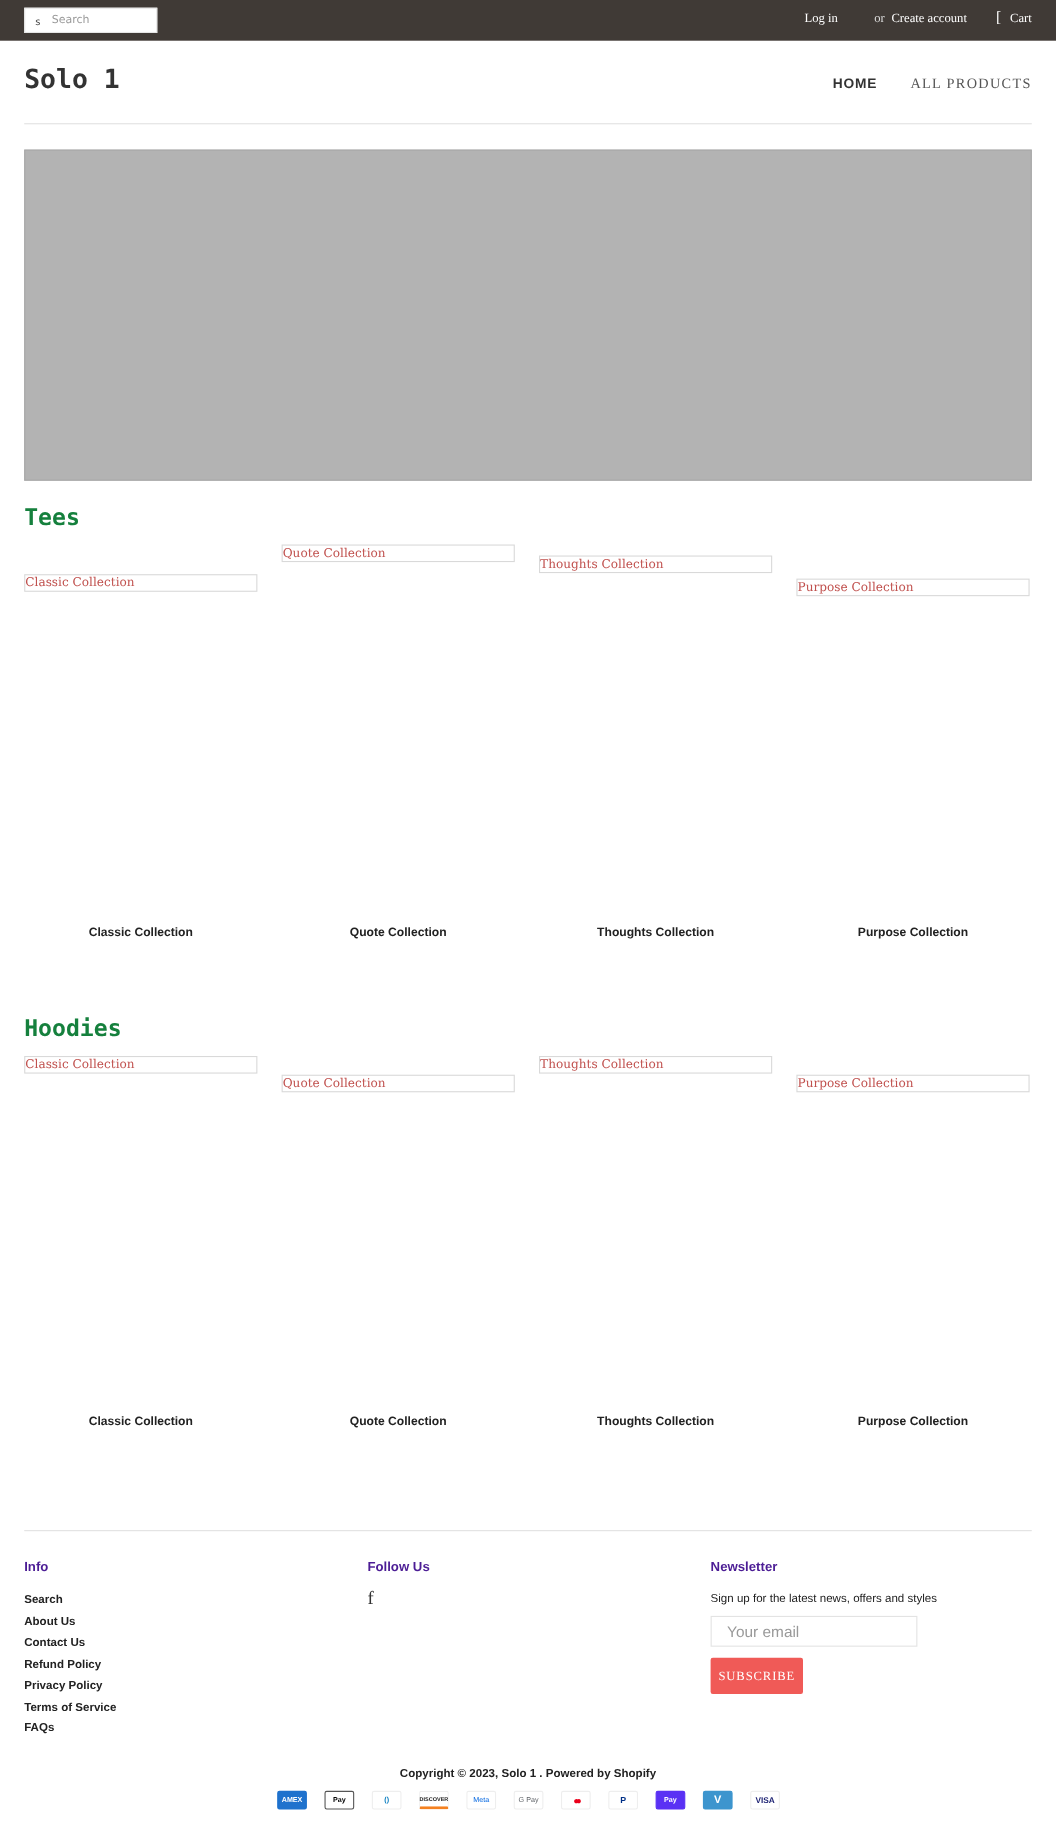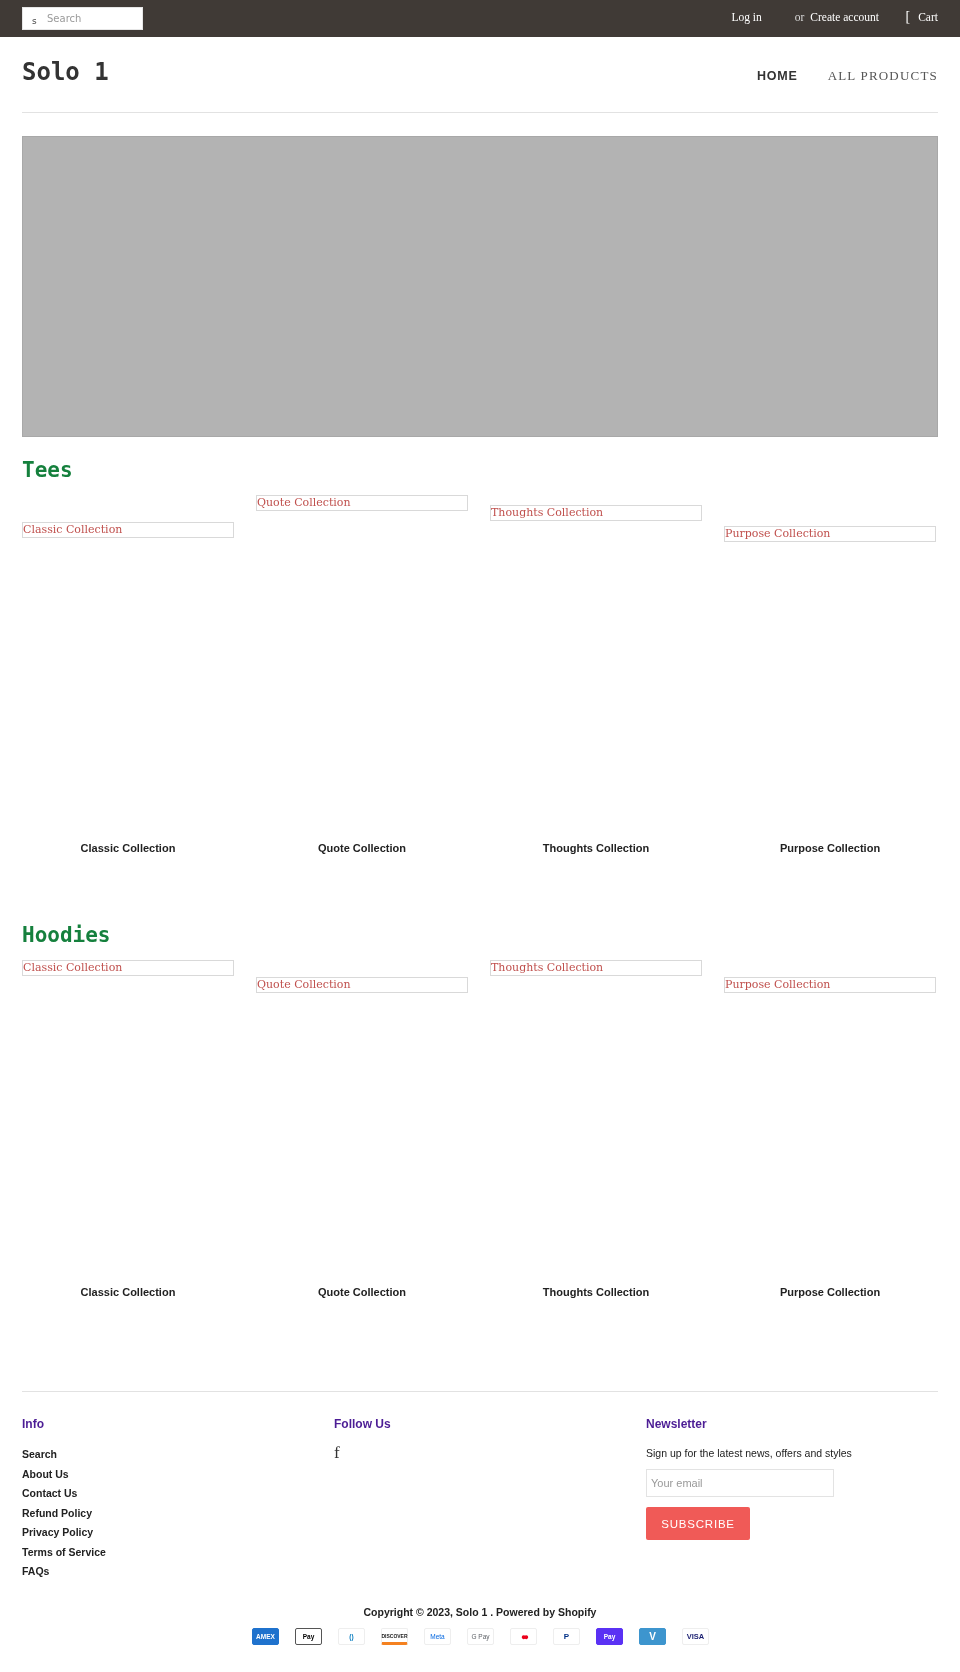--- a/index.html
+++ b/index.html
@@ -34,23 +34,23 @@
   
   .alt-box { position: absolute; width: 212px; height: 16px; border: 1px solid #d9d9d9; font-family: "DejaVu Serif", serif; font-size: 11px; color: #c0504d; line-height: 14px; padding-left: 0; white-space: nowrap; overflow: hidden; }
   .card-label { position: absolute; width: 212px; text-align: center; font-family: "Liberation Sans", sans-serif; font-weight: bold; font-size: 11px; color: #222; }
 
   
   .foot-col-title { position: absolute; font-family: "Liberation Sans", sans-serif; font-weight: bold; font-size: 12px; color: #4c1d95; }
   .foot-links { position: absolute; left: 22px; top: 1447px; list-style: none; }
   .foot-links li { font-family: "Liberation Sans", sans-serif; font-weight: bold; font-size: 10.5px; color: #222; height: 19.5px; line-height: 14px; }
   .fb { position: absolute; left: 334px; top: 1443px; font-family: "Liberation Serif", serif; font-size: 17px; color: #333; }
   .news-desc { position: absolute; left: 646px; top: 1447px; font-family: "Liberation Sans", sans-serif; font-weight: normal; font-size: 10.5px; color: #222; }
-  .email { position: absolute; left: 646px; top: 1469px; width: 188px; height: 28px; border: 1px solid #e3e3e3; background: #fff; font-size: 11px; padding-left: 4px; font-family: "Liberation Sans", sans-serif; color: #555; outline: none; }
+  .email { position: absolute; left: 646px; top: 1469px; width: 188px; height: 28px; border: 1px solid #e3e3e3; background: #fff; font-size: 14px; padding-left: 14px; font-family: "Liberation Sans", sans-serif; color: #555; outline: none; }
   .email::placeholder { color: #999; }
-  .subscribe { position: absolute; left: 646px; top: 1507px; width: 104px; height: 33px; background: #f05a57; border: none; border-radius: 2px; color: #fff; font-family: Liberation Sans, sans-serif; font-size: 11.5px; letter-spacing: 0.8px; }
+  .subscribe { position: absolute; left: 646px; top: 1507px; width: 84px; height: 33px; background: #f05a57; border: none; border-radius: 2px; color: #fff; font-family: Liberation Serif, serif; font-size: 11.5px; letter-spacing: 0.8px; }
   .copyright { position: absolute; left: 0; top: 1606px; width: 960px; text-align: center; font-family: "Liberation Sans", sans-serif; font-weight: bold; font-size: 10.5px; color: #222; }
   .payments { position: absolute; left: 252px; top: 1628px; display: flex; gap: 16px; }
   .pay { width: 27px; height: 17px; border-radius: 2px; display: flex; align-items: center; justify-content: center; font-family: "Liberation Sans", sans-serif; font-size: 6.5px; font-weight: bold; border: 1px solid #eee; background: #fff; color: #333; }
 </style>
 </head>
 <body>
 
 <div class="topbar">
   <div class="search-box">
     <span class="s-icon">s</span>

